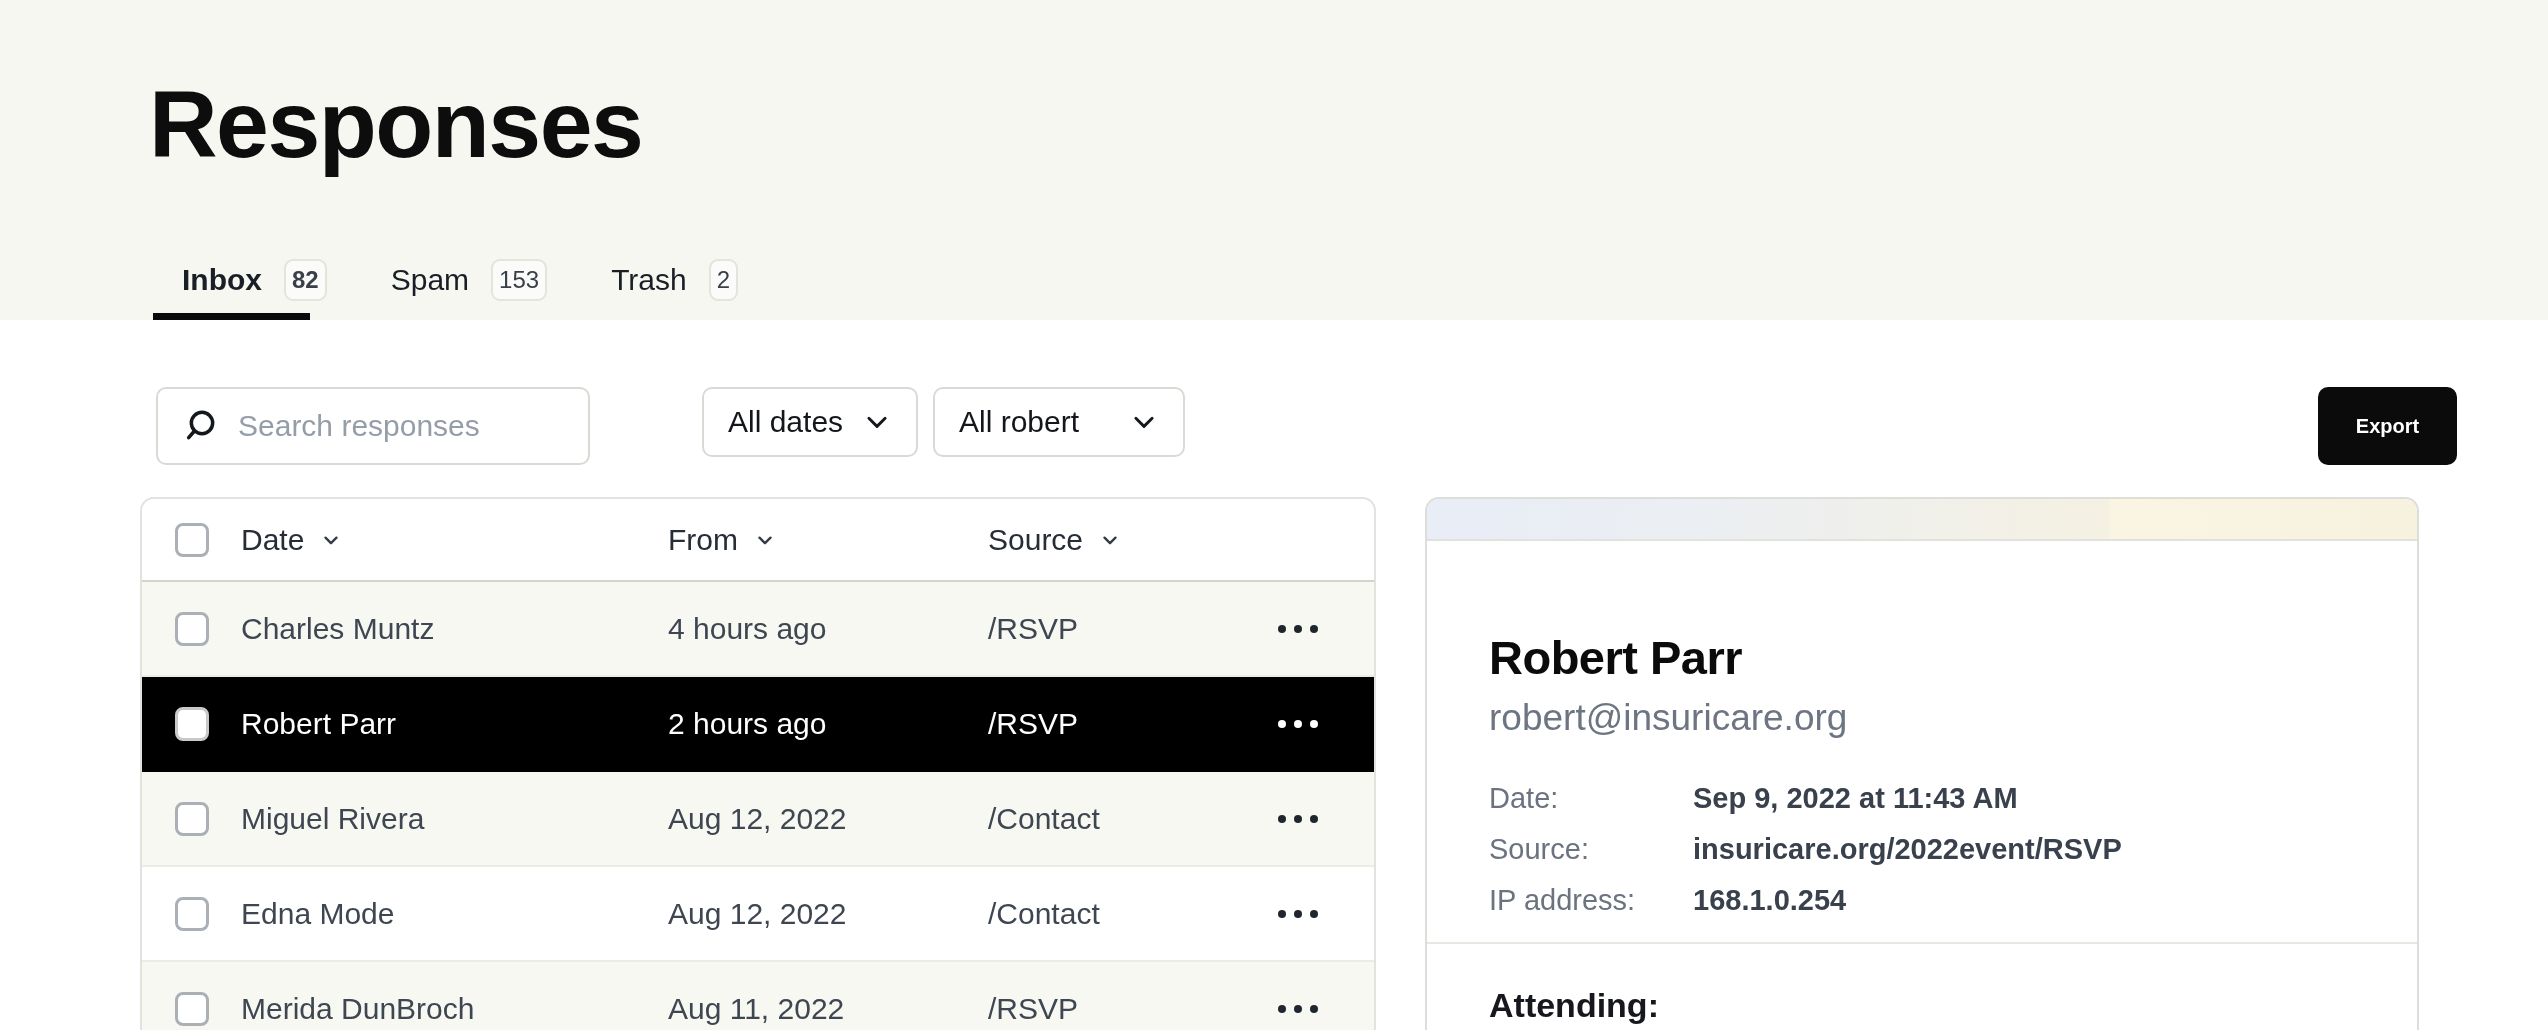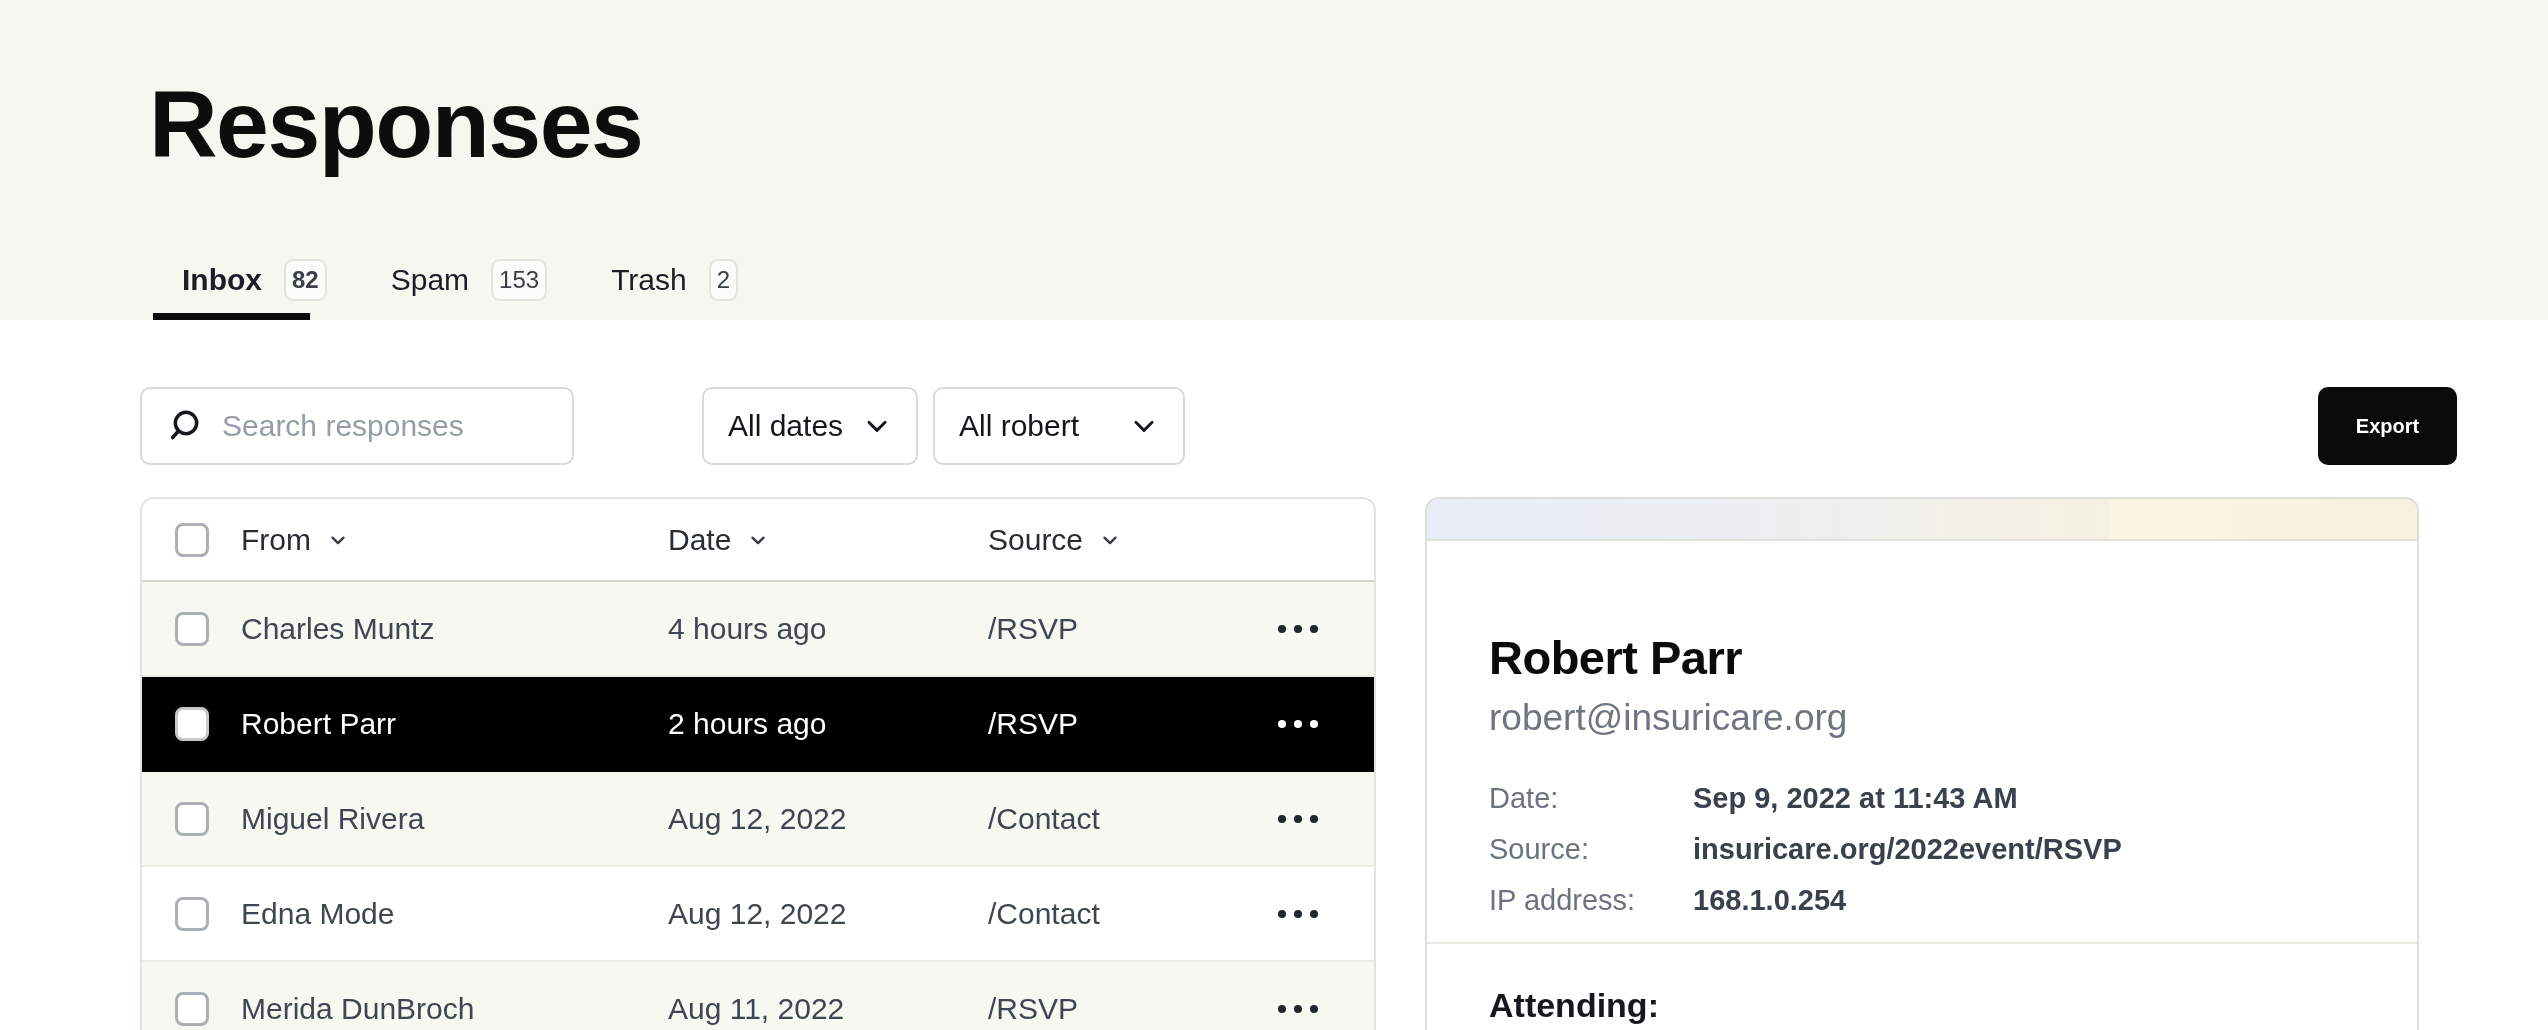--- a/index.html
+++ b/index.html
@@ -13,26 +13,26 @@
   .page-title { position:absolute; left:149px; top:70px; font-size:95px; font-weight:800; letter-spacing:-1.5px; color:#0d0d0d; line-height:1.15; }
 
   
   .tabs { position:absolute; left:182px; top:252px; height:68px; display:flex; gap:64px; }
   .tab { position:relative; display:flex; align-items:center; gap:22px; font-size:30px; color:#1a1f27; padding-bottom:12px; cursor:pointer; }
   .tab.active { font-weight:700; }
   .tab.active::after { content:""; position:absolute; left:-29px; bottom:0; width:157px; height:7px; background:#0a0a0a; }
   .badge { font-size:24px; line-height:1; color:#39404a; border:2px solid #e4e4da; border-radius:9px; padding:7px 6px; background:rgba(255,255,255,0.55); }
 
   
-  .search-wrap { position:absolute; left:140px; top:387px; width:434px; height:78px; }
+  .search-wrap { position:absolute; left:156px; top:387px; width:434px; height:78px; }
   .search-input { width:100%; height:100%; border:2px solid #dadad5; border-radius:10px; background:#fff; font-family:"Liberation Sans",sans-serif; font-size:30px; color:#111; padding:0 20px 0 80px; outline:none; }
   .search-input::placeholder { color:#949da8; }
   .search-icon { position:absolute; left:24px; top:19px; width:40px; height:40px; pointer-events:none; }
 
-  .select { position:absolute; top:387px; height:78px; border:2px solid #dadad5; border-radius:10px; background:#fff; display:flex; align-items:center; justify-content:space-between; padding:0 24px; font-size:30px; color:#13161b; cursor:pointer; }
+  .select { position:absolute; top:387px; height:70px; border:2px solid #dadad5; border-radius:10px; background:#fff; display:flex; align-items:center; justify-content:space-between; padding:0 24px; font-size:30px; color:#13161b; cursor:pointer; }
   .select.dates { left:702px; width:216px; }
   .select.sources { left:933px; width:252px; }
   .select svg { flex:0 0 auto; margin-left:18px; }
 
   .export-btn { position:absolute; left:2282px; top:387px; width:139px; height:78px; background:#0b0b0b; color:#ffffff; border:none; border-radius:10px; font-family:"Liberation Sans",sans-serif; font-size:20px; font-weight:600; cursor:pointer;margin-left:36px; }
 
   
   .table-panel { position:absolute; left:140px; top:497px; width:1236px; height:545px; background:#fff; border:2px solid #e2e2de; border-bottom:none; border-radius:14px 14px 0 0; overflow:hidden; }
   .grid { display:grid; grid-template-columns:66px 427px 320px 1fr 64px; align-items:center; padding:0 44px 0 33px; }
   .thead { height:83px; border-bottom:2px solid #d3d3ce; font-size:30px; color:#262d37; background:#fff; }
@@ -107,27 +107,27 @@
   </div>
 
   <button class="export-btn">Export</button>
 
   <section class="table-panel">
     <div class="grid thead">
       <div>
           <div class="checkbox"></div>
         </div>
       <div class="th">
-        <span>From</span>
+        <span>Date</span>
         <svg class="chev" width="22" height="22" viewBox="0 0 24 24" fill="none" stroke="#343b45" stroke-width="2.6" stroke-linecap="round" stroke-linejoin="round">
             <polyline points="6 9.5 12 15.5 18 9.5"></polyline>
           </svg>
       </div>
       <div class="th">
-        <span>Date</span>
+        <span>From</span>
         <svg class="chev" width="22" height="22" viewBox="0 0 24 24" fill="none" stroke="#343b45" stroke-width="2.6" stroke-linecap="round" stroke-linejoin="round">
             <polyline points="6 9.5 12 15.5 18 9.5"></polyline>
           </svg>
       </div>
       <div class="th">
         <span>Source</span>
         <svg class="chev" width="22" height="22" viewBox="0 0 24 24" fill="none" stroke="#343b45" stroke-width="2.6" stroke-linecap="round" stroke-linejoin="round">
             <polyline points="6 9.5 12 15.5 18 9.5"></polyline>
           </svg>
       </div>

